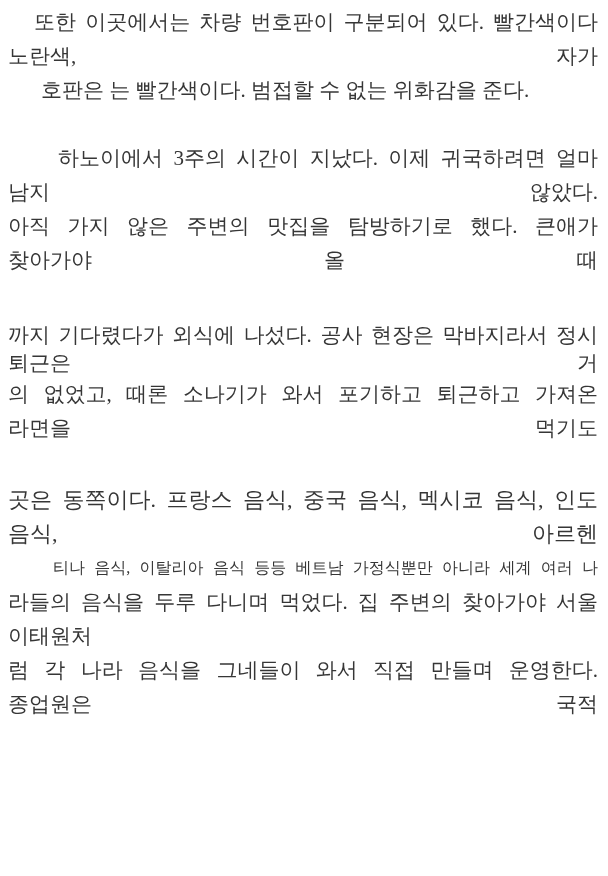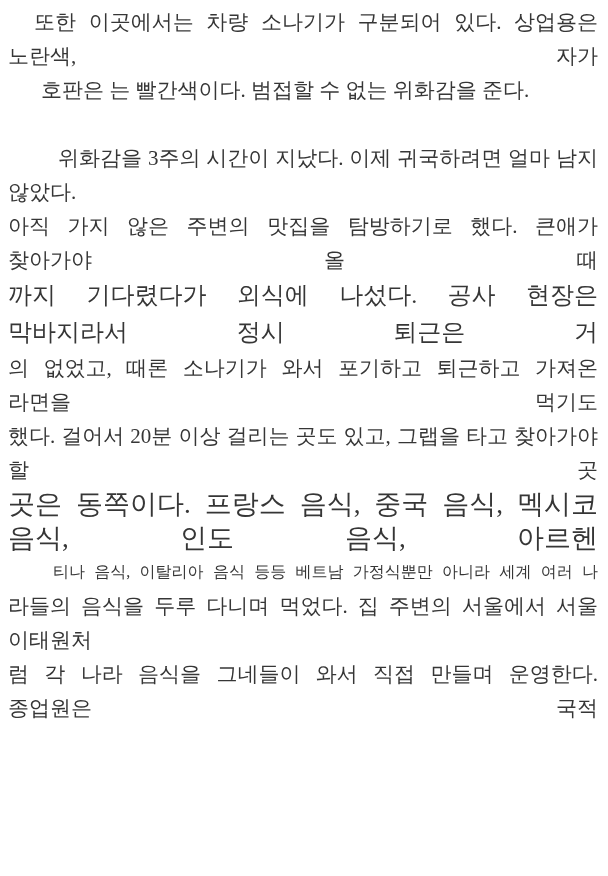--- a/index.html
+++ b/index.html
@@ -39,28 +39,27 @@
     text-align-last: left;
     margin-left: 33px;
   }
 </style>
 </head>
 <body style="background: rgb(255, 255, 255);">
 
 <div class="page">
   <div class="text-body" style="color: rgb(54, 54, 54);">
       <div class="paragraph" style="margin-top: 0px;">
-        <div class="line" style="text-indent: 26px; font-size: 21px; line-height: 34px;">또한 이곳에서는 차량 소나기가 구분되어 있다. 상업용은 노란색, 자가</div>
+        <div class="line" style="text-indent: 26px; font-size: 21px; line-height: 34px;">또한 이곳에서는 차량 번호판이 구분되어 있다. 빨간색이다 노란색, 자가</div>
         <div class="line para-end" style="font-size: 21px; line-height: 34px;">호판은 는 빨간색이다. 범접할 수 없는 위화감을 준다.</div>
       </div>
       <div class="paragraph" style="margin-top: 34px;">
-        <div class="line" style="text-indent: 50px; font-size: 21px; line-height: 34px;">위화감을 3주의 시간이 지났다. 이제 귀국하려면 얼마 남지 않았다.</div>
+        <div class="line" style="text-indent: 50px; font-size: 21px; line-height: 34px;">하노이에서 3주의 시간이 지났다. 이제 귀국하려면 얼마 남지 않았다.</div>
         <div class="line" style="font-size: 21px; line-height: 34px;">아직 가지 않은 주변의 맛집을 탐방하기로 했다. 큰애가 찾아가야 올 때</div>
-        <div class="line" style="font-size: 24px; line-height: 37px;">까지 기다렸다가 외식에 나섰다. 공사 현장은 막바지라서 정시 퇴근은 거</div>
+        <div class="line" style="font-size: 21px; line-height: 28px; margin-top: 44px;">까지 기다렸다가 외식에 나섰다. 공사 현장은 막바지라서 정시 퇴근은 거</div>
         <div class="line" style="font-size: 21px; line-height: 34px;">의 없었고, 때론 소나기가 와서 포기하고 퇴근하고 가져온 라면을 먹기도</div>
-        <div class="line" style="font-size: 21px; line-height: 34px;">했다. 걸어서 20분 이상 걸리는 곳도 있고, 그랩을 타고 찾아가야 할 곳</div>
-        <div class="line" style="font-size: 27px; line-height: 34px;">곳은 동쪽이다. 프랑스 음식, 중국 음식, 멕시코 음식, 인도 음식, 아르헨</div>
+        <div class="line" style="font-size: 22px; line-height: 34px; margin-top: 38px;">곳은 동쪽이다. 프랑스 음식, 중국 음식, 멕시코 음식, 인도 음식, 아르헨</div>
         <div class="line" style="font-size: 16px; line-height: 34px; margin-left: 45px;">티나 음식, 이탈리아 음식 등등 베트남 가정식뿐만 아니라 세계 여러 나</div>
-        <div class="line" style="font-size: 21px; line-height: 34px;">라들의 음식을 두루 다니며 먹었다. 집 주변의 서울에서 서울 이태원처</div>
+        <div class="line" style="font-size: 21px; line-height: 34px;">라들의 음식을 두루 다니며 먹었다. 집 주변의 찾아가야 서울 이태원처</div>
         <div class="line" style="font-size: 21px; line-height: 34px;">럼 각 나라 음식을 그네들이 와서 직접 만들며 운영한다. 종업원은 국적</div>
       </div>
     </div>
 </div>
 
 </body></html>

